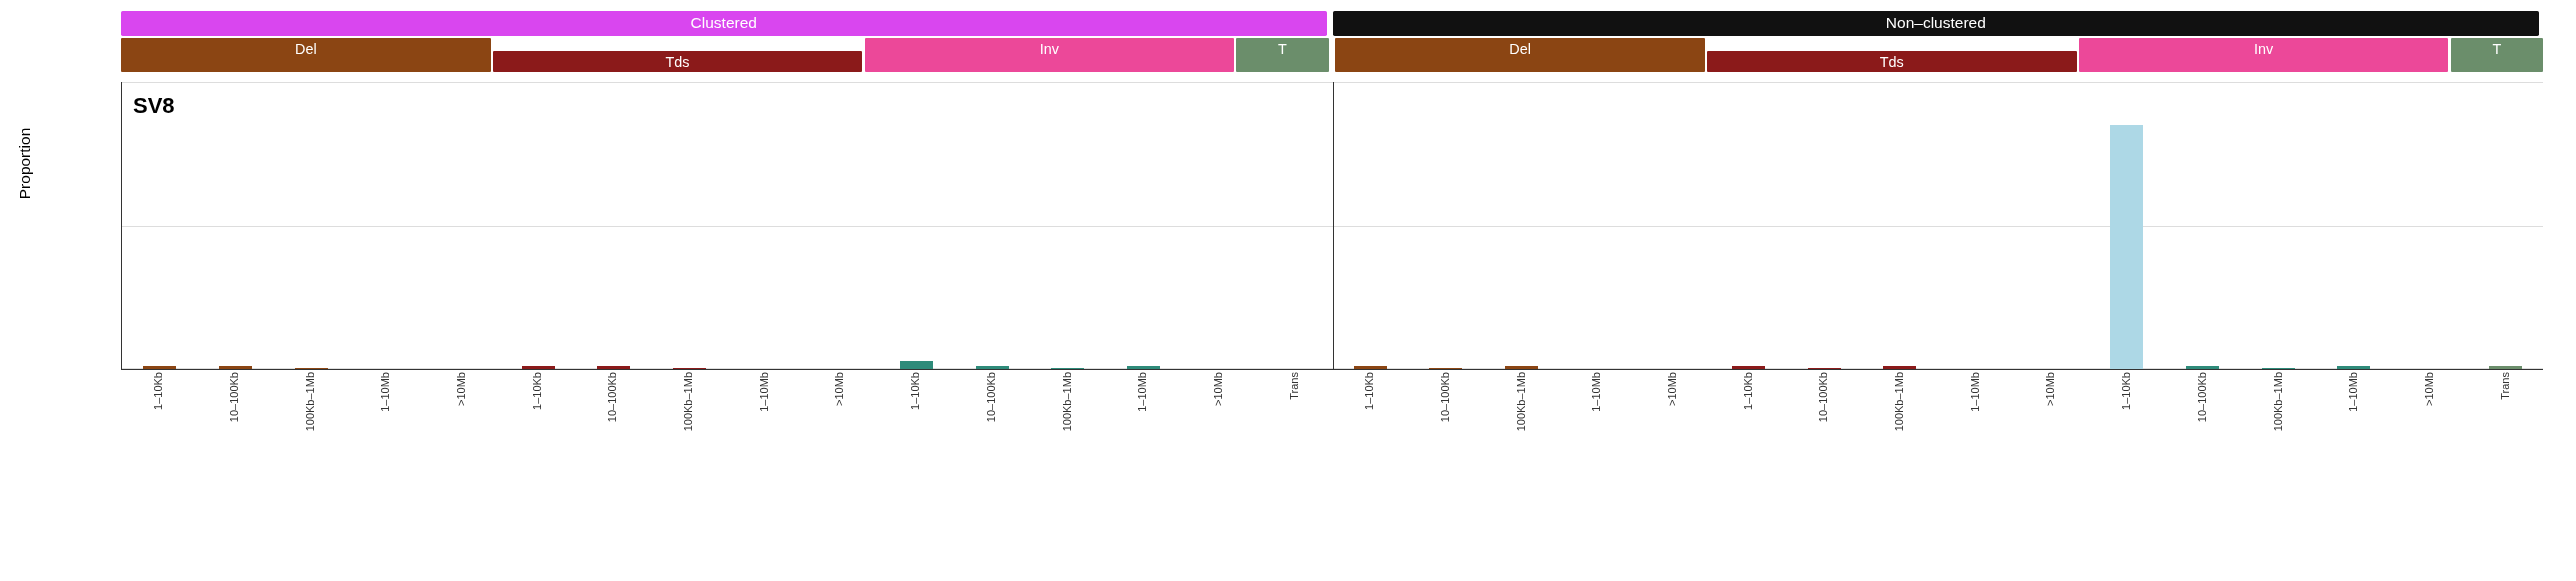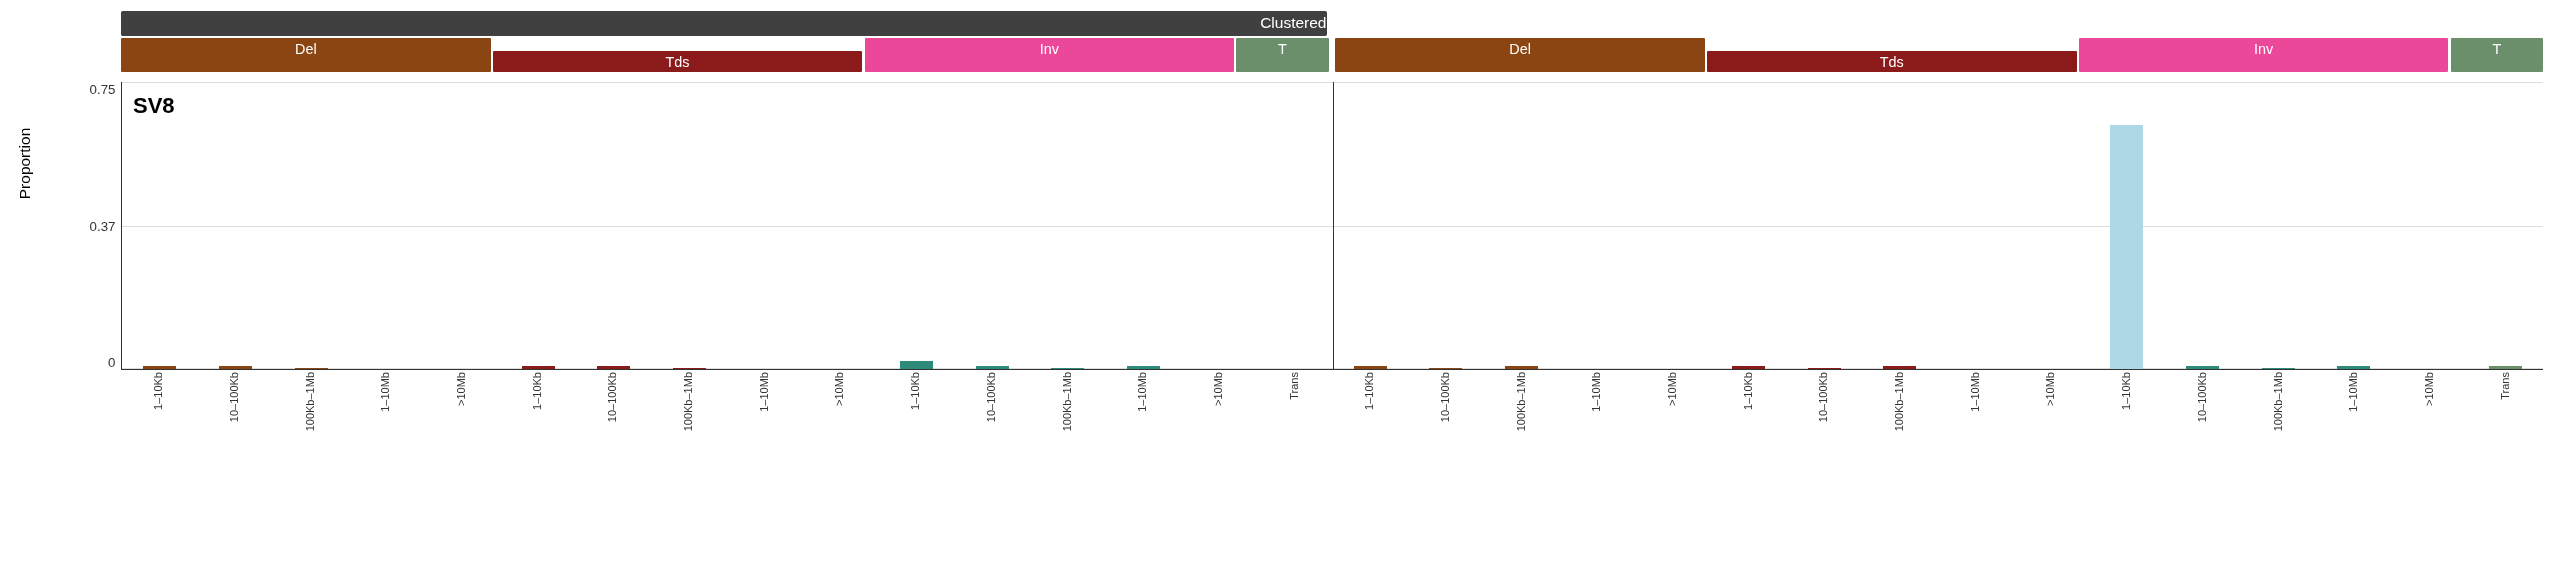--- a/index.html
+++ b/index.html
@@ -27,25 +27,24 @@
       margin-bottom: 2.2px;
     }
     .cluster-label {
       text-align: center;
       font-size: 15.5px;
       font-weight: normal;
       padding: 3.3px 0;
       border-radius: 1.7px;
     }
     .cluster-label.clustered {
-      background: #404040;
+      background: #d946ef;
       color: #fff;
       flex: 0 0 calc(50% - 5.5px);
       margin-right: 4.4px;
-      text-align: right;
     }
     .cluster-label.non-clustered {
       background: #111;
       color: #fff;
       flex: 0 0 calc(50% - 5.5px);
     }
     .sv-type-labels {
       display: flex;
       width: 100%;
       margin-bottom: 4.4px;
@@ -104,45 +103,41 @@
   </style>
 </head>
 <body>
 
 <div class="chart-container">
 
   <div class="header-section">
     <div class="cluster-labels">
       <div style="width:55px; flex-shrink:0;"></div>
       <div class="cluster-label clustered" style="flex: 0 0 calc(50% - 33px); margin-right:6.6px;">Clustered</div>
+      <div class="cluster-label non-clustered" style="flex: 0 0 calc(50% - 33px);">Non–clustered</div>
     </div>
     <div class="sv-type-labels">
       <div style="width:55px; flex-shrink:0;"></div>
 
       <div class="sv-type-label sv-del" style="flex:4; margin-right:2.2px;">Del</div>
       <div class="sv-type-label sv-tds" style="flex:4; margin-right:2.2px;">Tds</div>
       <div class="sv-type-label sv-inv" style="flex:4; margin-right:2.2px;">Inv</div>
       <div class="sv-type-label sv-t" style="flex:1; margin-right:6.6px;">T</div>
 
       <div class="sv-type-label sv-del" style="flex:4; margin-right:2.2px;">Del</div>
       <div class="sv-type-label sv-tds" style="flex:4; margin-right:2.2px;">Tds</div>
       <div class="sv-type-label sv-inv" style="flex:4; margin-right:2.2px;">Inv</div>
       <div class="sv-type-label sv-t" style="flex:1;">T</div>
     </div>
   </div>
 
   <div style="display:flex; width:100%; margin-top:5.5px; position:relative; height:288px;">
 
     <div class="y-axis" style="position:relative; width:55px; flex-shrink:0;">
       <div style="position:absolute; left:-5.5px; top:50%; transform: translateX(-50%) rotate(-90deg) translateX(50%); font-size:15.5px; white-space:nowrap; transform-origin: left center;">Proportion</div>
-      <div style="position:absolute; right:5.5px; top:0; bottom:0; display:flex; flex-direction:column; justify-content:space-between; align-items:flex-end;">
-        <span style="font-size:13.3px; color:#333;">0.75</span>
-        <span style="font-size:13.3px; color:#333;">0.37</span>
-        <span style="font-size:13.3px; color:#333;">0</span>
-      </div>
     </div>
 
     <div class="plot-area" style="flex:1; position:relative; border-left:1.1px solid #333; border-bottom:1.1px solid #333; height:100%;">
 
       <div style="position:absolute; top:0; right:0; left:0; bottom:0; pointer-events:none;">
         <div style="position:absolute; top:0; left:0; right:0; border-top:0.6px solid #ddd;"></div>
         <div style="position:absolute; top:50%; left:0; right:0; border-top:0.6px solid #ddd;"></div>
         <div style="position:absolute; bottom:0; left:0; right:0; border-top:0.6px solid #ddd;"></div>
       </div>
 

